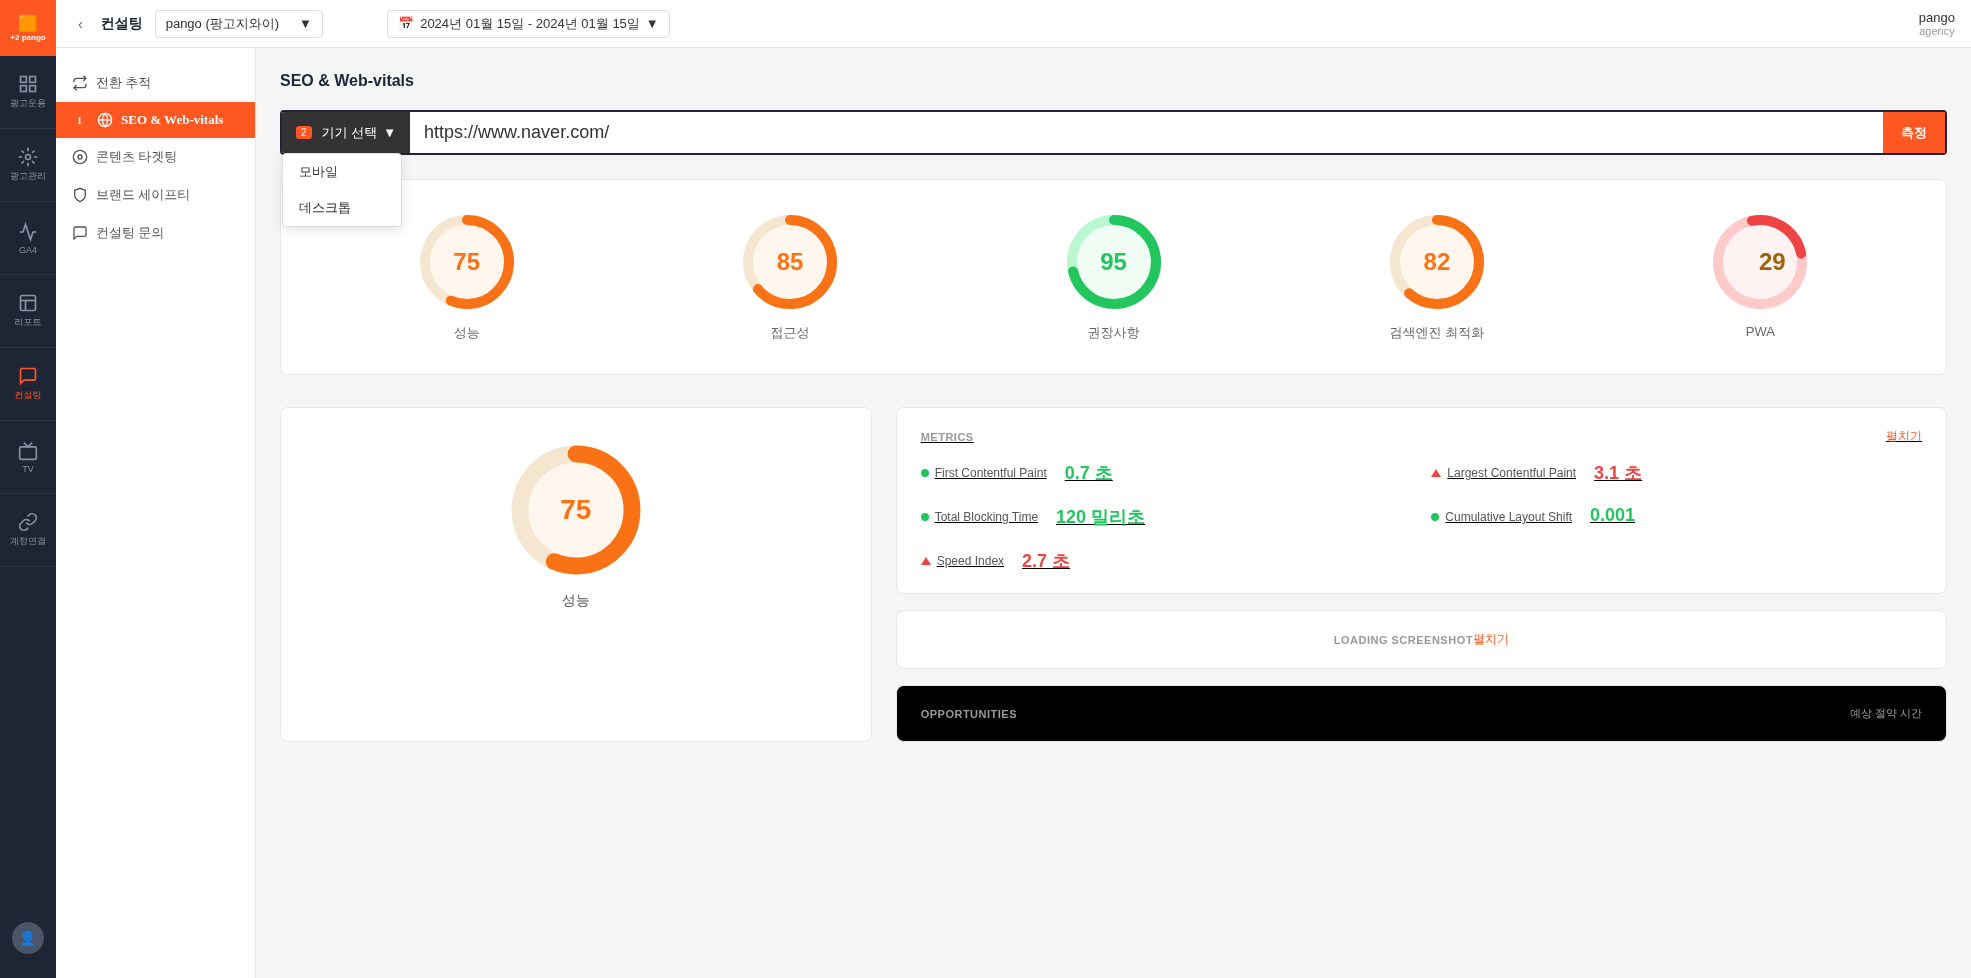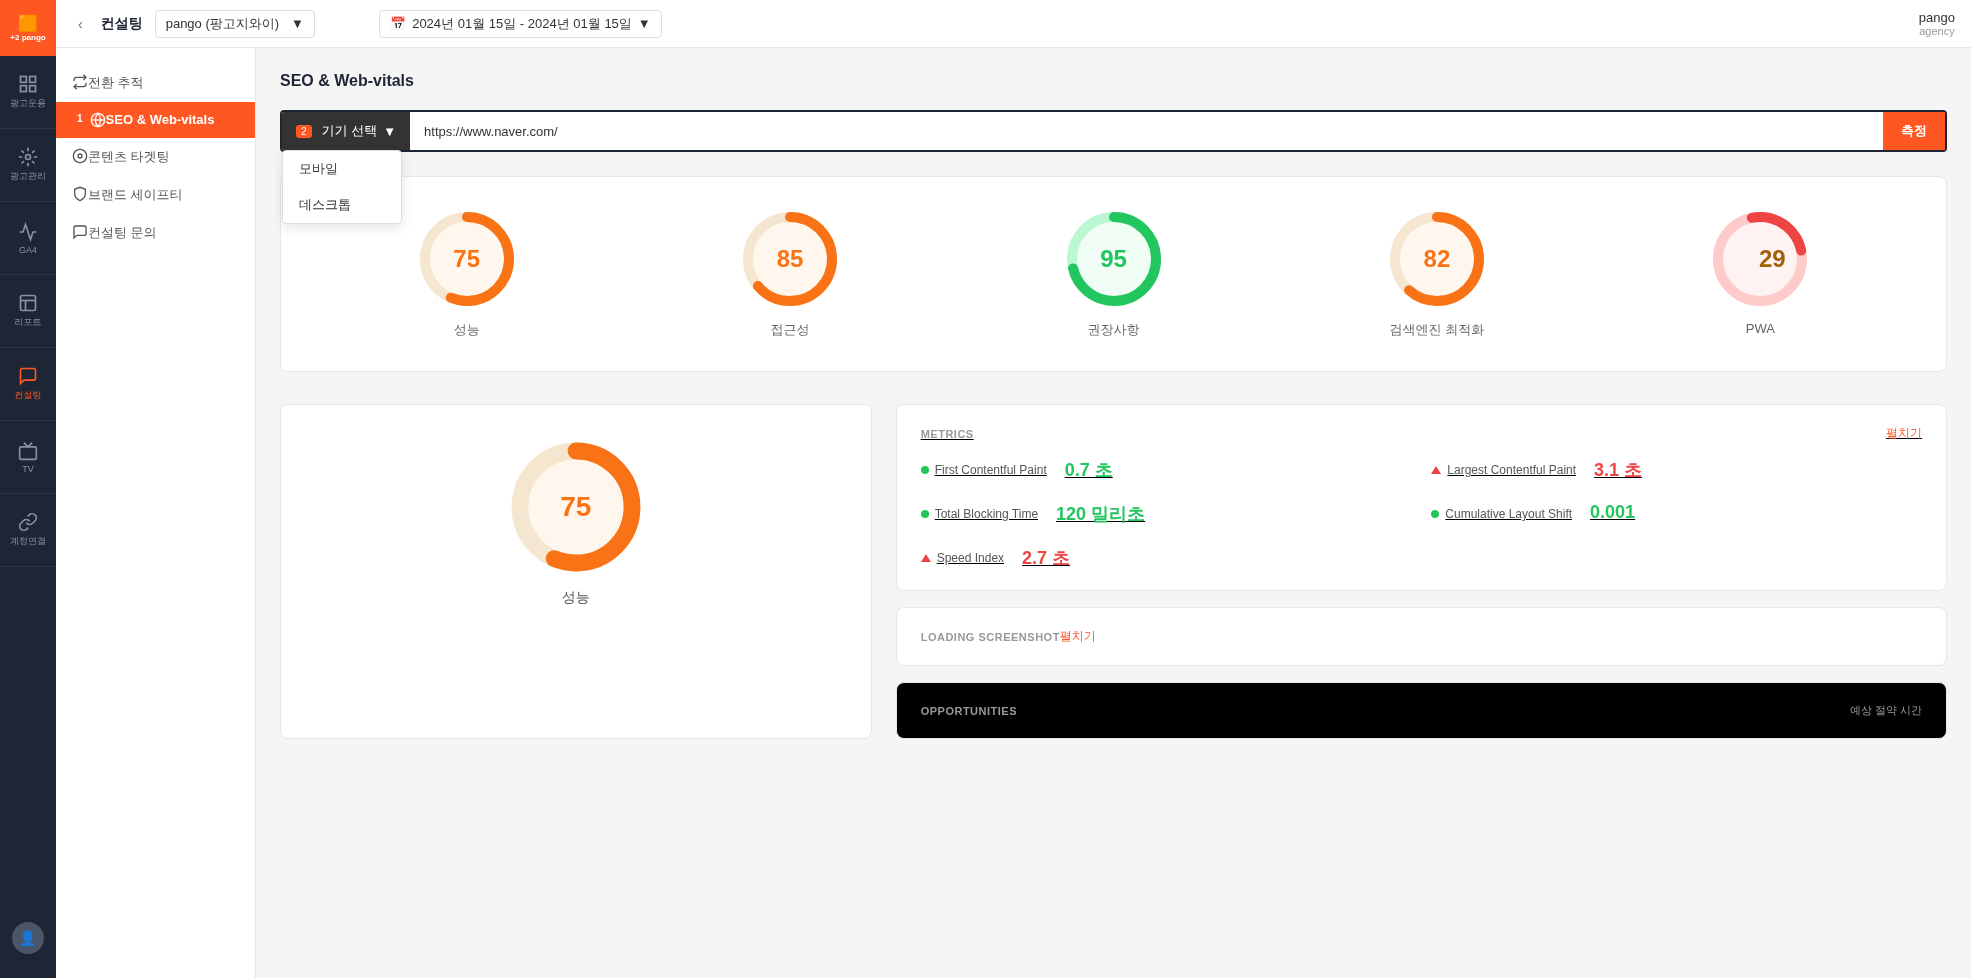--- a/index.html
+++ b/index.html
@@ -92,21 +92,21 @@
       padding: 4px 6px;
     }
     .header-title {
       font-size: 14px;
       font-weight: 600;
       color: #1e2535;
     }
     .header-breadcrumb {
       display: flex;
       align-items: center;
-      gap: 12px;
+      gap: 20px;
       font-size: 13px;
       color: #333;
       border: 1px solid #ddd;
       border-radius: 4px;
       padding: 4px 10px;
       cursor: pointer;
     }
     .header-date {
       display: flex;
       align-items: center;
@@ -135,25 +135,27 @@
     
     .left-nav {
       width: 200px;
       background: white;
       border-right: 1px solid #e5e7eb;
       padding: 16px 0;
       flex-shrink: 0;
     }
     .left-nav-item {
       display: flex;
-      align-items: flex-start;
+      align-items: center;
+      gap: 8px;
       padding: 10px 16px;
       font-size: 13px;
       color: #555;
       cursor: pointer;
+      font-family: Liberation Serif, serif;
     }
     .left-nav-item.active {
       background: #ff5722;
       color: white;
       font-weight: 600;
     }
     .left-nav-item svg {
       width: 16px;
       height: 16px;
       flex-shrink: 0;
@@ -210,21 +212,21 @@
       font-size: 10px;
       padding: 1px 5px;
       border-radius: 3px;
       margin-right: 4px;
     }
     .url-input {
       flex: 1;
       border: none;
       outline: none;
       padding: 10px 14px;
-      font-size: 13px;
+      font-size: 18px;
       color: #333;
     }
     .measure-btn {
       background: #ff5722;
       color: white;
       border: none;
       padding: 10px 18px;
       font-size: 13px;
       cursor: pointer;
       font-weight: 600;
@@ -380,21 +382,21 @@
 
     .loading-card {
       background: white;
       border: 1px solid #e5e7eb;
       border-radius: 8px;
       padding: 20px 24px;
       margin-bottom: 16px;
     }
     .loading-header {
       display: flex;
-      justify-content: flex-start;
+      justify-content: center;
       align-items: center;
     }
     .loading-title {
       font-size: 11px;
       font-weight: 700;
       color: #999;
       letter-spacing: 0.5px;
     }
 
     .opportunities-card {

